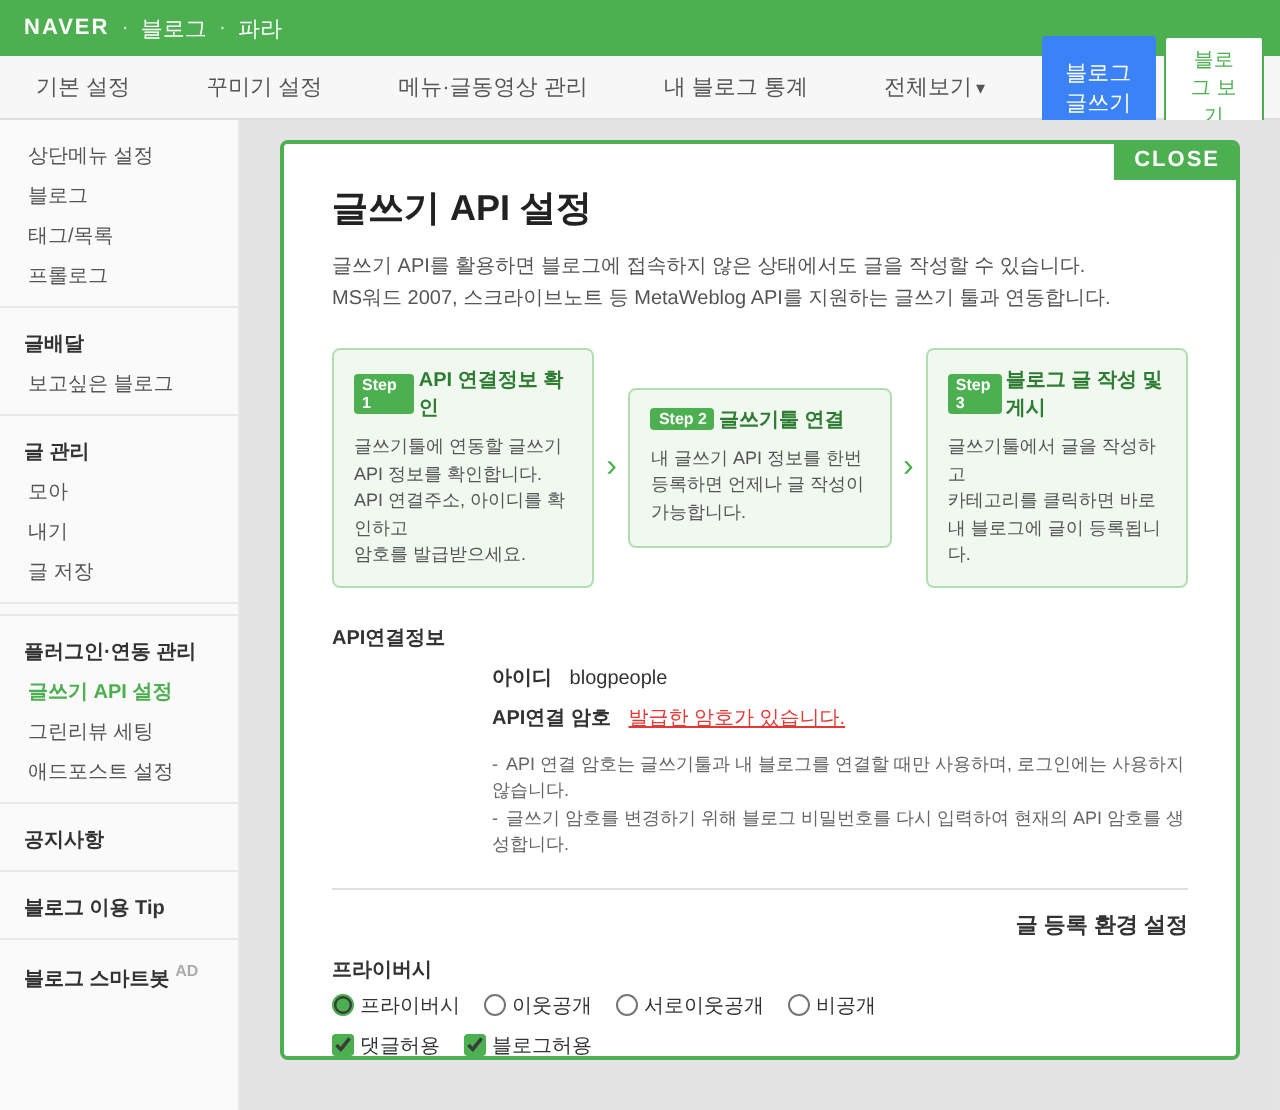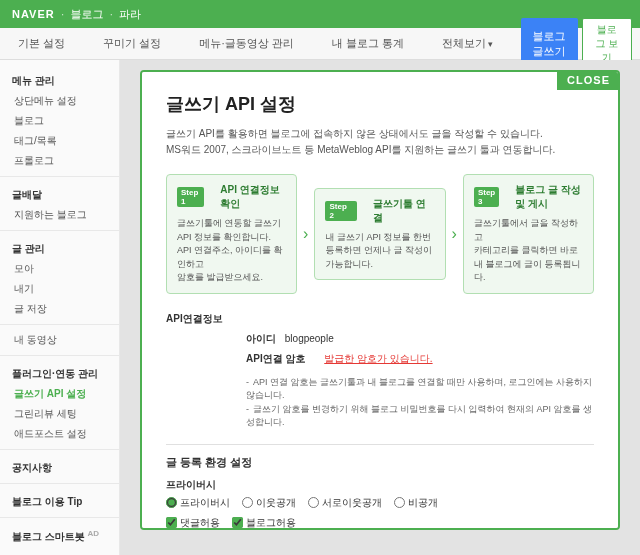--- a/index.html
+++ b/index.html
@@ -189,21 +189,21 @@
       background: #f0f8f0;
       border: 1px solid #b2dfb2;
       border-radius: 4px;
       padding: 8px 10px;
       flex: 1;
       min-height: 80px;
     }
     .step-header {
       display: flex;
       align-items: center;
-      gap: 16px;
+      gap: 2px;
       margin-bottom: 6px;
     }
     .step-badge {
       background: #4caf50;
       color: white;
       font-size: 8px;
       padding: 1px 4px;
       border-radius: 2px;
       font-weight: bold;
     }
@@ -261,20 +261,21 @@
 
     
     .settings-section {
       margin-bottom: 12px;
     }
     .settings-section-title {
       font-size: 11px;
       font-weight: bold;
       color: #333;
       margin-bottom: 8px;
+      text-align: right;
     }
     .settings-label {
       font-size: 10px;
       color: #333;
       font-weight: bold;
       margin-bottom: 4px;
     }
     .radio-group {
       display: flex;
       gap: 12px;
@@ -337,41 +338,39 @@
   <div class="nav-right">
     <button class="nav-btn">블로그 글쓰기</button>
     <button class="nav-btn-outline">블로그 보기</button>
   </div>
 </div>
 
 <div class="main-layout">
 
   <div class="sidebar">
 
-    <div class="sidebar-section-title">메뉴 관리</div>
     <div class="sidebar-item">상단메뉴 설정</div>
     <div class="sidebar-item">블로그</div>
     <div class="sidebar-item">태그/목록</div>
     <div class="sidebar-item">프롤로그</div>
 
     <div class="sidebar-divider"></div>
 
     <div class="sidebar-section-title">글배달</div>
-    <div class="sidebar-item">지원하는 블로그</div>
+    <div class="sidebar-item">보고싶은 블로그</div>
 
     <div class="sidebar-divider"></div>
 
     <div class="sidebar-section-title">글 관리</div>
     <div class="sidebar-item">모아</div>
     <div class="sidebar-item">내기</div>
     <div class="sidebar-item">글 저장</div>
 
     <div class="sidebar-divider"></div>
 
-    <div class="sidebar-item">내 동영상</div>
 
     <div class="sidebar-divider"></div>
 
     <div class="sidebar-section-title">플러그인·연동 관리</div>
     <div class="sidebar-item sidebar-item-active">글쓰기 API 설정</div>
     <div class="sidebar-item">그린리뷰 세팅</div>
     <div class="sidebar-item">애드포스트 설정</div>
 
     <div class="sidebar-divider"></div>
 
@@ -438,21 +437,21 @@
           <div class="info-row">
             <div class="info-label"></div>
             <div class="info-value">
               <span style="font-weight:bold;margin-right:6px;">아이디</span>
               <span>blogpeople</span>
             </div>
           </div>
           <div class="info-row">
             <div class="info-label"></div>
             <div class="info-value">
-              <span style="font-weight:bold;margin-right:16px;">API연결 암호</span>
+              <span style="font-weight:bold;margin-right:6px;">API연결 암호</span>
               <span class="password-hidden">발급한 암호가 있습니다.</span>
             </div>
           </div>
           <div class="info-row">
             <div class="info-label"></div>
             <div class="info-note">
               <span class="dash">-</span>API 연결 암호는 글쓰기툴과 내 블로그를 연결할 때만 사용하며, 로그인에는 사용하지 않습니다.<br>
               <span class="dash">-</span>글쓰기 암호를 변경하기 위해 블로그 비밀번호를 다시 입력하여 현재의 API 암호를 생성합니다.
             </div>
           </div>

